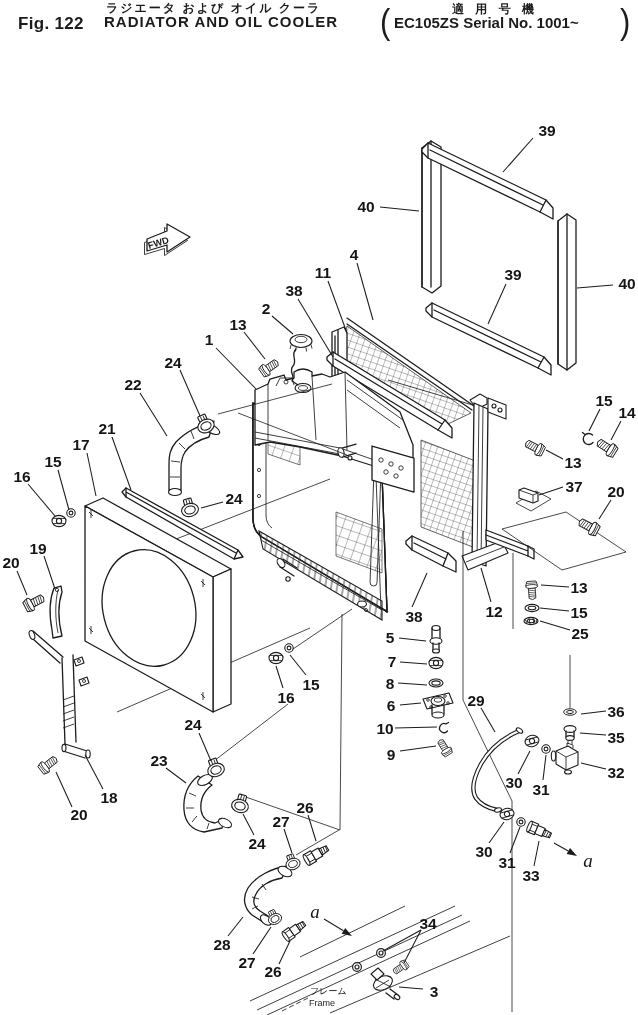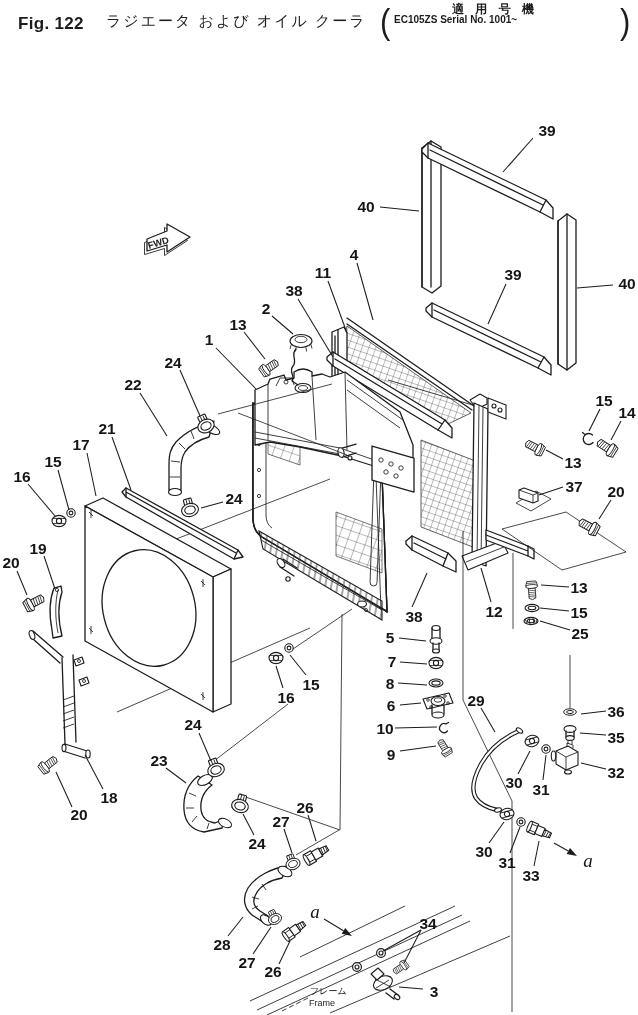--- a/index.html
+++ b/index.html
@@ -1,23 +1,23 @@
 <!DOCTYPE html>
 <html><head>
 <meta charset="utf-8">
 <style>
   html,body{margin:0;padding:0;background:#e8e8e8;}
   .page{position:relative;width:638px;height:1015px;background:#ffffff;overflow:hidden;
         font-family:"Liberation Sans",sans-serif;color:#1c1c1c;}
   .hdr{position:absolute;top:0;left:0;width:638px;height:46px;z-index:5;}
   .fig-label{position:absolute;left:18px;top:14px;font-size:17px;font-weight:bold;letter-spacing:.3px;}
-  .title-jp{position:absolute;left:106px;top:12px;font-size:15px;font-weight:normal;letter-spacing:2px;white-space:nowrap;}
+  .title-jp{position:absolute;left:106px;top:0px;font-size:12px;font-weight:bold;letter-spacing:2px;white-space:nowrap;}
   .title-en{position:absolute;left:104px;top:13px;font-size:15px;font-weight:bold;letter-spacing:1px;white-space:nowrap;}
   .note-jp{position:absolute;left:452px;top:1px;font-size:12px;font-weight:bold;letter-spacing:4px;white-space:nowrap;}
-  .note-en{position:absolute;left:394px;top:14px;font-size:10px;font-weight:bold;white-space:nowrap;}
+  .note-en{position:absolute;left:394px;top:14px;font-size:15px;font-weight:bold;white-space:nowrap;}
   .paren{position:absolute;top:2px;font-size:31px;font-weight:normal;transform:scaleY(1.15);transform-origin:top;}
   .paren-l{left:380px;}.paren-r{left:620px;}
   svg{position:absolute;left:0;top:0;}
   .ln{stroke:#1c1c1c;stroke-width:1.3;fill:none;stroke-linecap:round;stroke-linejoin:round;}
   .fw{stroke:#1c1c1c;stroke-width:1.3;fill:#ffffff;stroke-linejoin:round;}
   .fs{stroke:#1c1c1c;stroke-width:1.1;fill:#ffffff;stroke-linejoin:round;}
   .thin{stroke:#1c1c1c;stroke-width:0.85;fill:none;}
   .ghost{stroke:#1c1c1c;stroke-width:0.8;fill:none;}
   .leader{stroke:#1c1c1c;stroke-width:1.05;}
   .callout-num{font-family:"Liberation Sans",sans-serif;font-size:15.5px;font-weight:bold;fill:#151515;
@@ -28,20 +28,21 @@
   .fwd-text{font-family:"Liberation Sans",sans-serif;font-size:9.5px;font-weight:bold;fill:#1c1c1c;}
 </style>
 </head>
 <body>
 
 <div class="page">
 
   <div class="hdr">
     <div class="fig-label">Fig. 122</div>
     <div class="title-jp">ラジエータ  および  オイル  クーラ</div>
+    <div class="title-en">RADIATOR  AND  OIL  COOLER</div>
     <div class="paren paren-l">(</div>
     <div class="note-jp">適 用 号 機</div>
     <div class="note-en">EC105ZS Serial No. 1001~</div>
     <div class="paren paren-r">)</div>
   </div>
 
   <svg id="art-svg" width="638" height="1015" viewBox="0 0 638 1015">
     <defs>
       <pattern id="meshA" width="9" height="9" patternUnits="userSpaceOnUse" patternTransform="rotate(19)">
         <path d="M0,0H9M0,0V9" stroke="#3a3a3a" stroke-width="0.7" fill="none"></path>

